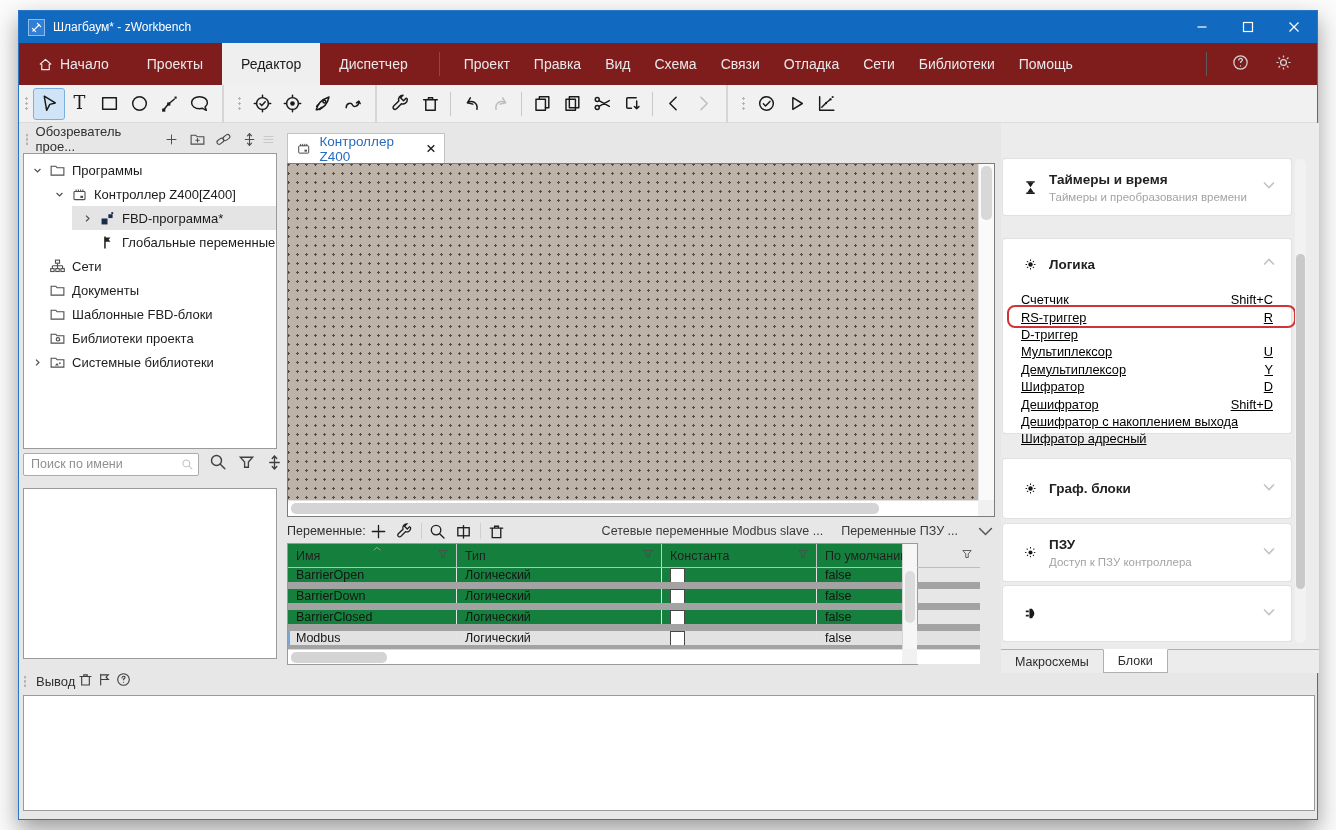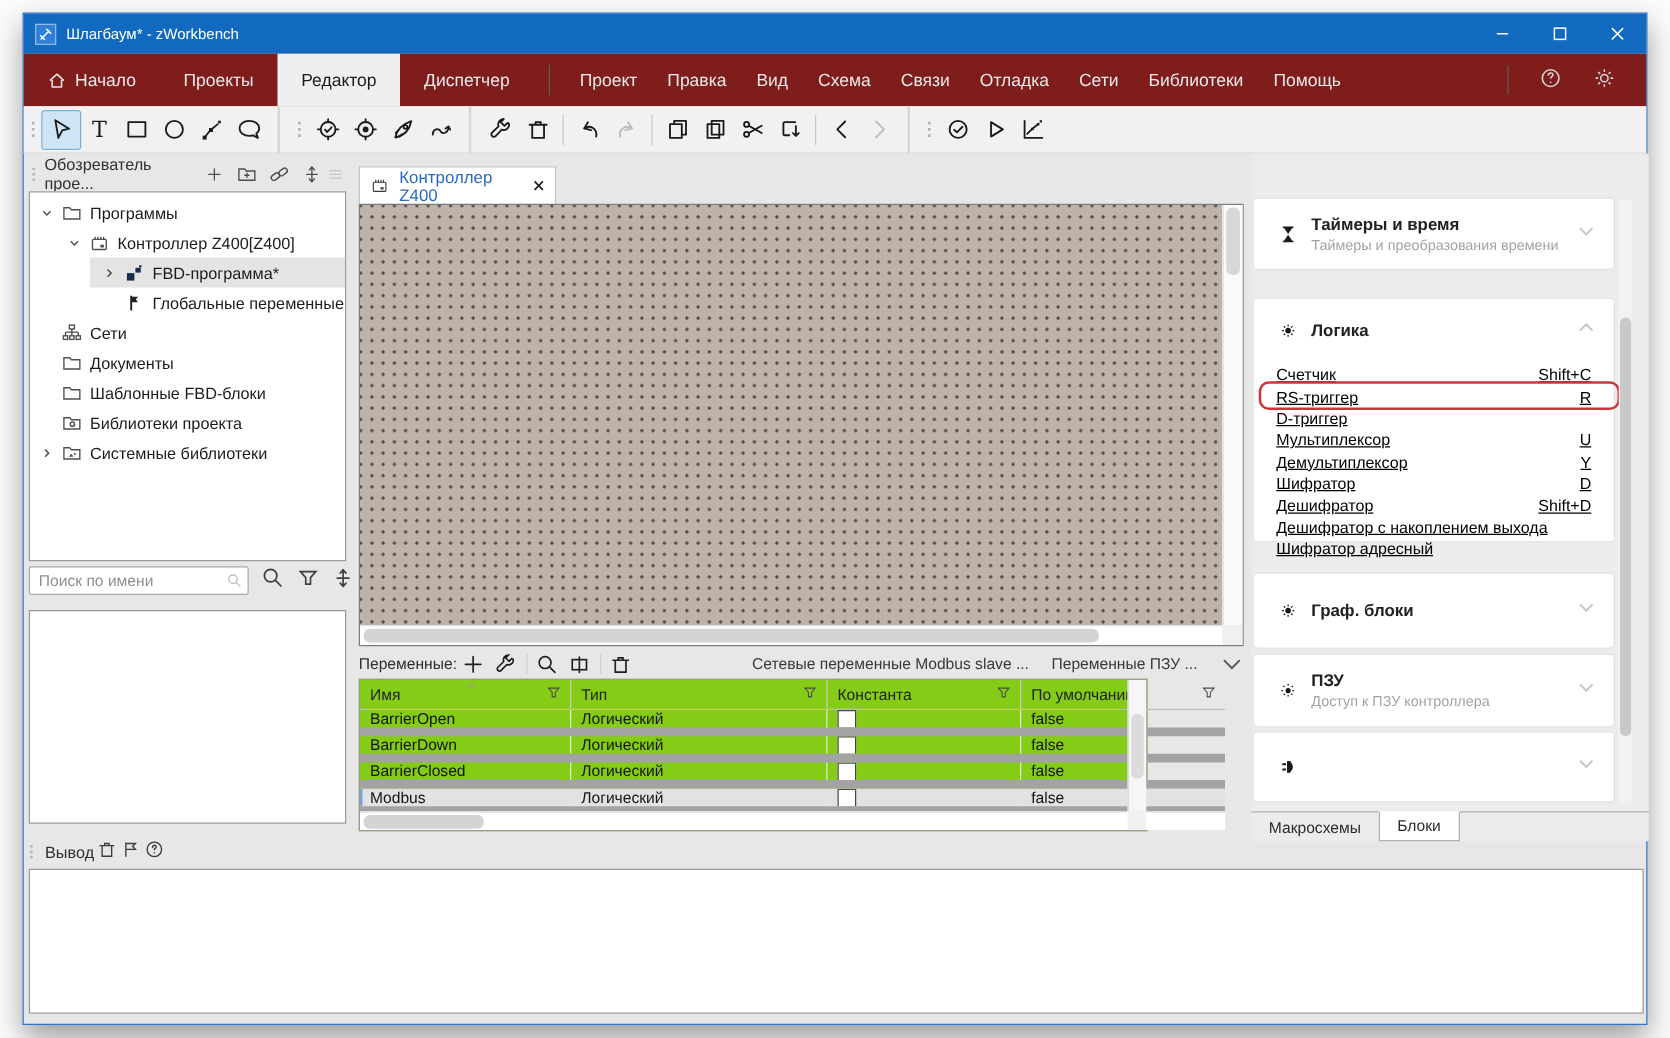--- a/index.html
+++ b/index.html
@@ -83,21 +83,21 @@
   .scorner { position:absolute; right:0; bottom:0; width:16px; height:16px; background:#f0f0f0; }
   
   .varbar { position:absolute; left:268px; top:508px; width:708px; height:24px;
             display:flex; align-items:center; font-size:12.5px; color:#2e2e2e; }
   .varbar svg { width:19px; height:19px; stroke:#1f1f1f; fill:none; stroke-width:1.4; stroke-linecap:round; }
   .vico { width:26px; height:22px; display:flex; align-items:center; justify-content:center; }
   .vsep { width:1px; height:16px; background:#cfcfcf; margin:0 3px; }
   .varlinks { margin-left:auto; display:flex; align-items:center; gap:18px; color:#3a3a3a; }
   
   .table { position:absolute; left:268px; top:532px; width:631px; height:122px;
-           background:#84cc16; border:1px solid #9a9a9a;text-decoration:underline; }
+           background:#15803d; border:1px solid #9a9a9a;text-decoration:underline; }
   .tgrid { position:absolute; left:0; top:0; width:692px; }
   .thead { display:grid; grid-template-columns:169px 205px 155px 163px; height:24px;
            border-bottom:1px solid #bdbdbd; font-size:12.5px; color:#1f1f1f; }
   .th { display:flex; align-items:center; padding:0 6px 0 8px; border-right:1px solid #c9c9c9; position:relative; }
   .th .fl { margin-left:auto; }
   .th svg, .trowt svg { stroke:#4a4a4a; fill:none; stroke-width:1.2; }
   .trowt { display:grid; grid-template-columns:169px 205px 155px 163px; height:21px;
            border-bottom:7px solid #a3a3a3; font-size:12.5px; color:#141414; }
   .td { display:flex; align-items:center; padding:0 8px; border-right:1px solid #e4e4e4; overflow:hidden; }
   .trowt.sel { background:#e2e2e2; box-shadow:inset 2px 0 0 #79a4d6; }

